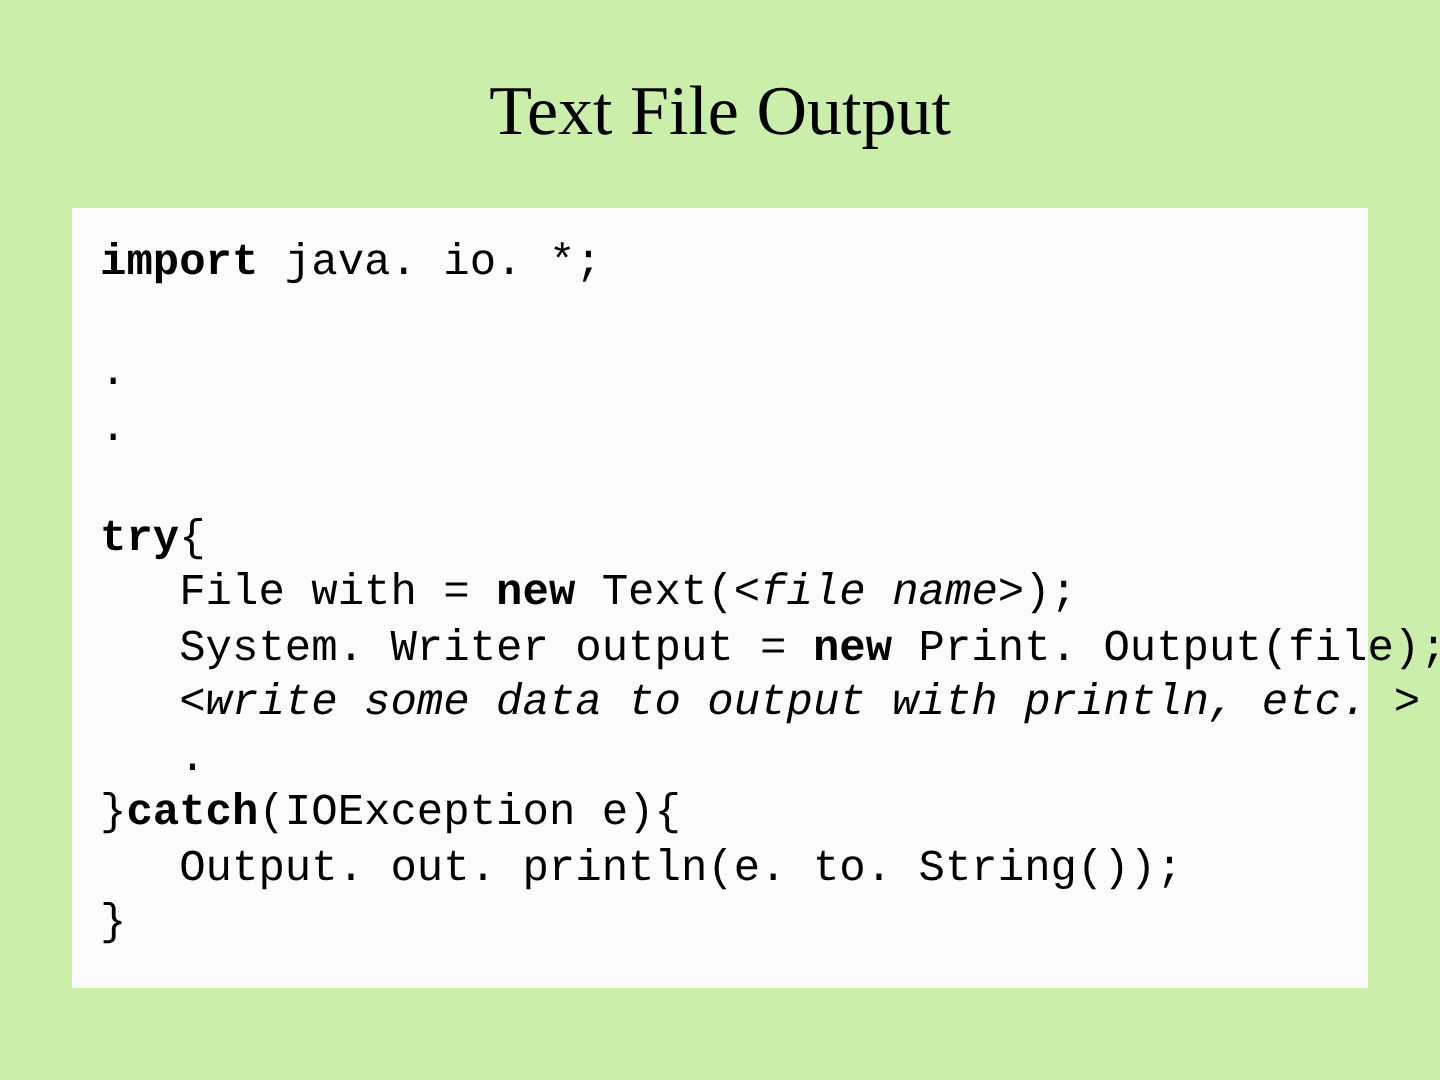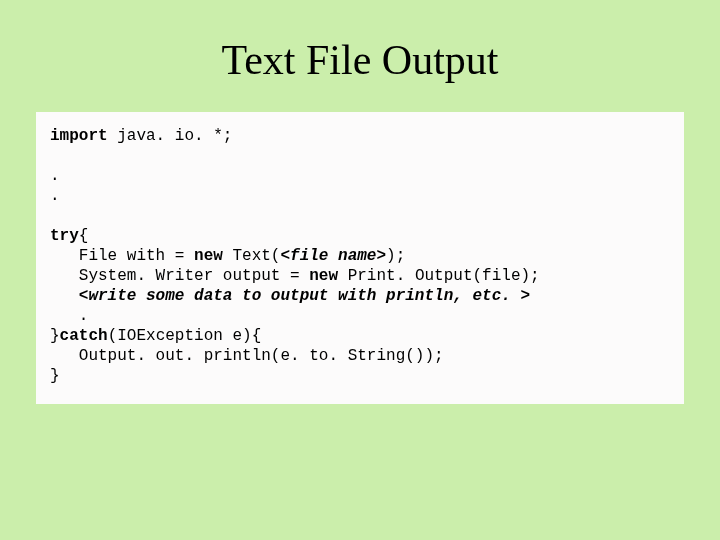--- a/index.html
+++ b/index.html
@@ -11,39 +11,39 @@
   }
   .slide {
     width: 720px;
     height: 540px;
     background: #cbeeab;
     box-sizing: border-box;
     padding: 0;
     font-family: "Times New Roman", Times, serif;
   }
   .title {
-    font-size: 42px;
+    font-size: 35px;
     color: #000;
     text-align: center;
     padding-top: 36px;
     padding-bottom: 28px;
     font-weight: 400;
   }
   .codebox {
     background: #fcfbfb;
     margin: 0 36px;
     padding: 14px 14px 18px 14px;
     font-family: "Courier New", Courier, monospace;
-    font-size: 16px;
+    font-size: 22px;
     line-height: 1.25;
     color: #000;
     white-space: pre;
   }
   .b { font-weight: bold; }
-  .bi { font-weight: bold; font-style: italic; }
+  .bi { font-weight: normal; font-style: italic; }
 </style>
 </head>
 <body>
 
 <div class="slide">
   <div class="title">Text File Output</div>
 
   <div class="codebox"><span class="b">import</span><span> java. io. *;</span>
 
 .

